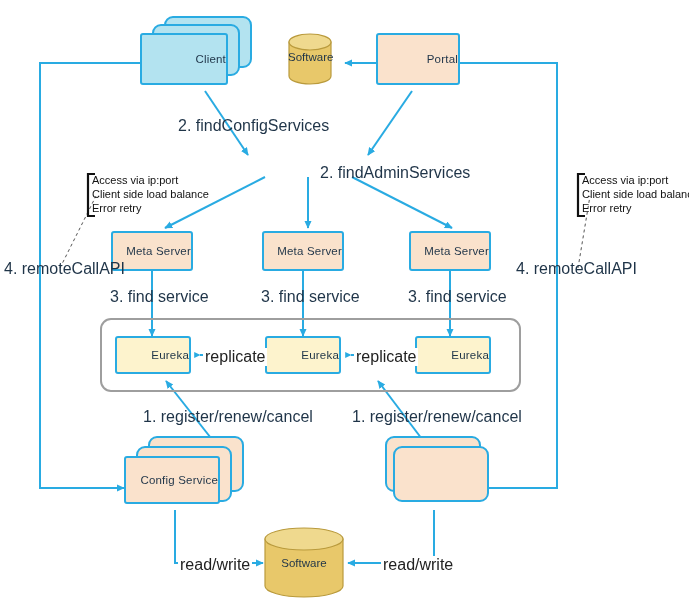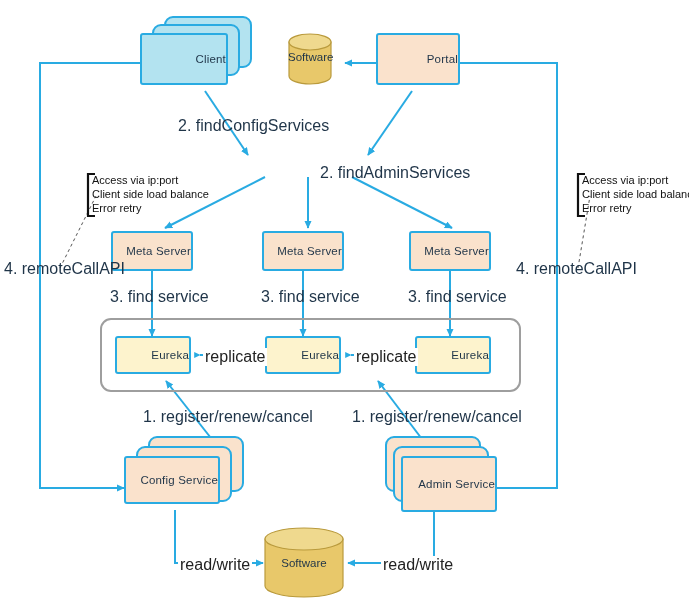--- a/index.html
+++ b/index.html
@@ -115,23 +115,20 @@
   </div>
 
   <div class="shadow" style="left:148px;top:436px;width:96px;height:56px;background:#FAE2CC;"></div>
   <div class="shadow" style="left:136px;top:446px;width:96px;height:56px;background:#FAE2CC;"></div>
   <div class="node" style="left:124px;top:456px;width:96px;height:48px;background:#FAE2CC;">
     <span>Config Service</span>
   </div>
 
   <div class="shadow" style="left:385px;top:436px;width:96px;height:56px;background:#FAE2CC;"></div>
   <div class="shadow" style="left:393px;top:446px;width:96px;height:56px;background:#FAE2CC;"></div>
-  <div class="node" style="left:401px;top:456px;width:96px;height:56px;background:#FAE2CC;">
-    <span>Admin Service</span>
-  </div>
 
   <div style="position:absolute;left:264px;top:527px;width:80px;height:72px;">
     <svg width="80" height="72" viewBox="0 0 80 72">
       <path d="M1,12 L1,59 A39,11 0 0,0 79,59 L79,12 Z" fill="#E8C86A" stroke="#B99A3C" stroke-width="1.2"></path>
       <ellipse cx="40" cy="12" rx="39" ry="11" fill="#EFD98E" stroke="#B99A3C" stroke-width="1.2"></ellipse>
     </svg>
     <div class="cyl-text" style="top:30px;">Software</div>
   </div>
 
   <div class="lbl" style="left:178px;top:117px;">2. findConfigServices</div>

